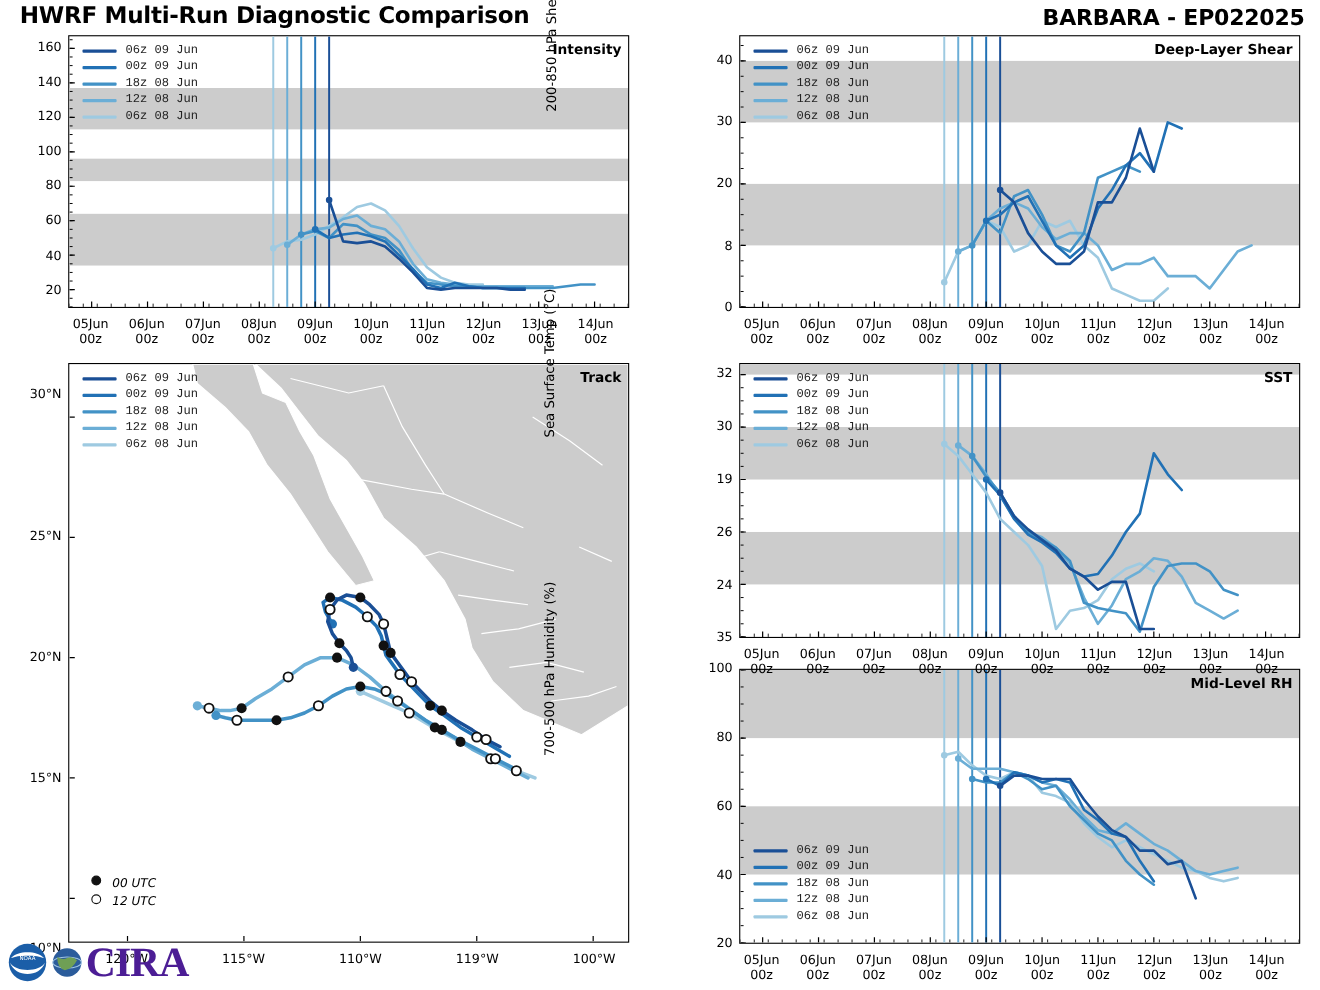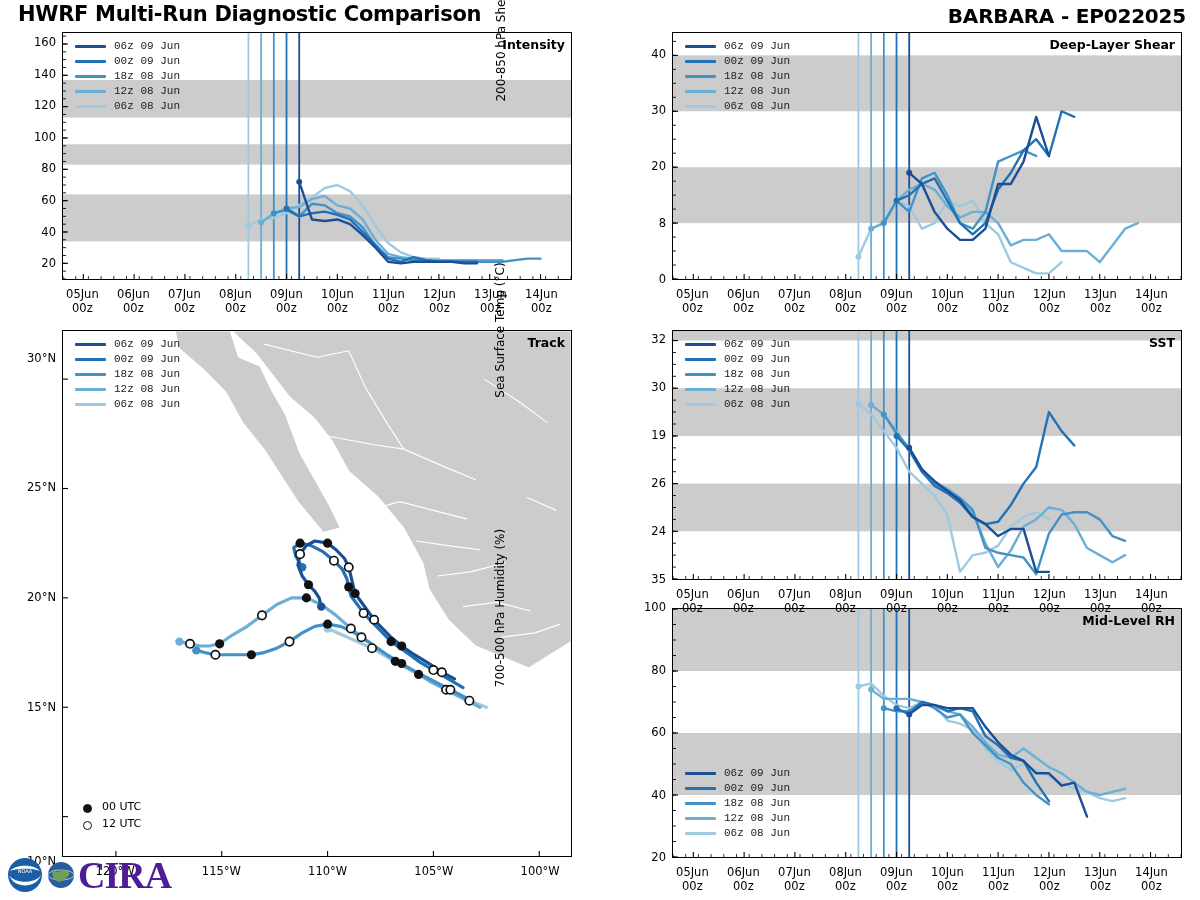--- a/index.html
+++ b/index.html
@@ -12,21 +12,21 @@
   .ptag{position:absolute;right:6px;top:4px;font-size:12.5px;font-weight:bold;color:#000;z-index:6;}
   .leg{position:absolute;z-index:7;font-size:11px;color:#222;font-family:Liberation Mono, monospace;}
   .leg .row{display:flex;align-items:center;height:15px;}
   .leg .sw{width:31px;height:3.4px;border-radius:1px;margin-right:8px;}
   .leg .lb{white-space:nowrap;line-height:15px;}
   .axlabel{position:absolute;font-size:12px;color:#000;white-space:nowrap;}
   .ylab{transform-origin:0 0;transform:rotate(-90deg);}
   .ytick{position:absolute;font-size:11.5px;color:#000;text-align:right;white-space:nowrap;}
   .xtick{position:absolute;font-size:11.5px;color:#000;text-align:center;white-space:nowrap;line-height:14px;}
   .mk{position:absolute;z-index:7;font-size:11px;color:#000;}
-  .mk .row{display:flex;align-items:flex-end;height:17px;}
+  .mk .row{display:flex;align-items:flex-start;height:17px;font-style:italic;}
   .mk .dot{width:9px;height:9px;border-radius:50%;margin-right:10px;margin-left:6px;box-sizing:border-box;}
   .mk .filled{background:#111;border:1.3px solid #111;}
   .mk .open{background:#fff;border:1.6px solid #111;}
   #logo{position:absolute;left:4px;bottom:2px;height:46px;display:flex;align-items:center;z-index:9;}
   #cira-word{font-size:38px;font-weight:bold;color:#4c1d95;letter-spacing:-1px;font-family:Liberation Serif, serif;line-height:1;}
 </style>
 </head>
 <body>
 
 <div class="ttl" id="title-left">HWRF Multi-Run Diagnostic Comparison</div>
@@ -713,14 +713,14 @@
 <div class="xtick" style="left: 1117.4px; top: 865px; width: 68px;">14Jun<br>00z</div>
 <div class="axlabel ylab" style="left: 618px; top: 733px; width: 250px; margin-left: -125px; text-align: center;">700-500 hPa Humidity (%)</div>
 <div class="ytick" style="left: 8px; top: 809.475px; width: 48px; margin-top: 45px;">10°N</div>
 <div class="ytick" style="left: 8px; top: 699.683px; width: 48px;">15°N</div>
 <div class="ytick" style="left: 8px; top: 589.892px; width: 48px;">20°N</div>
 <div class="ytick" style="left: 8px; top: 480.1px; width: 48px;">25°N</div>
 <div class="ytick" style="left: 8px; top: 351px; width: 48px;">30°N</div>
 <div class="xtick" style="left: 81.125px; top: 864px; width: 68px;">120°W</div>
 <div class="xtick" style="left: 187.375px; top: 864px; width: 68px;">115°W</div>
 <div class="xtick" style="left: 293.625px; top: 864px; width: 68px;">110°W</div>
-<div class="xtick" style="left: 399.875px; top: 864px; width: 68px;">105°W</div>
+<div class="xtick" style="left: 399.875px; top: 864px; width: 68px;">119°W</div>
 <div class="xtick" style="left: 506.125px; top: 864px; width: 68px;">100°W</div>
 
 </body></html>

